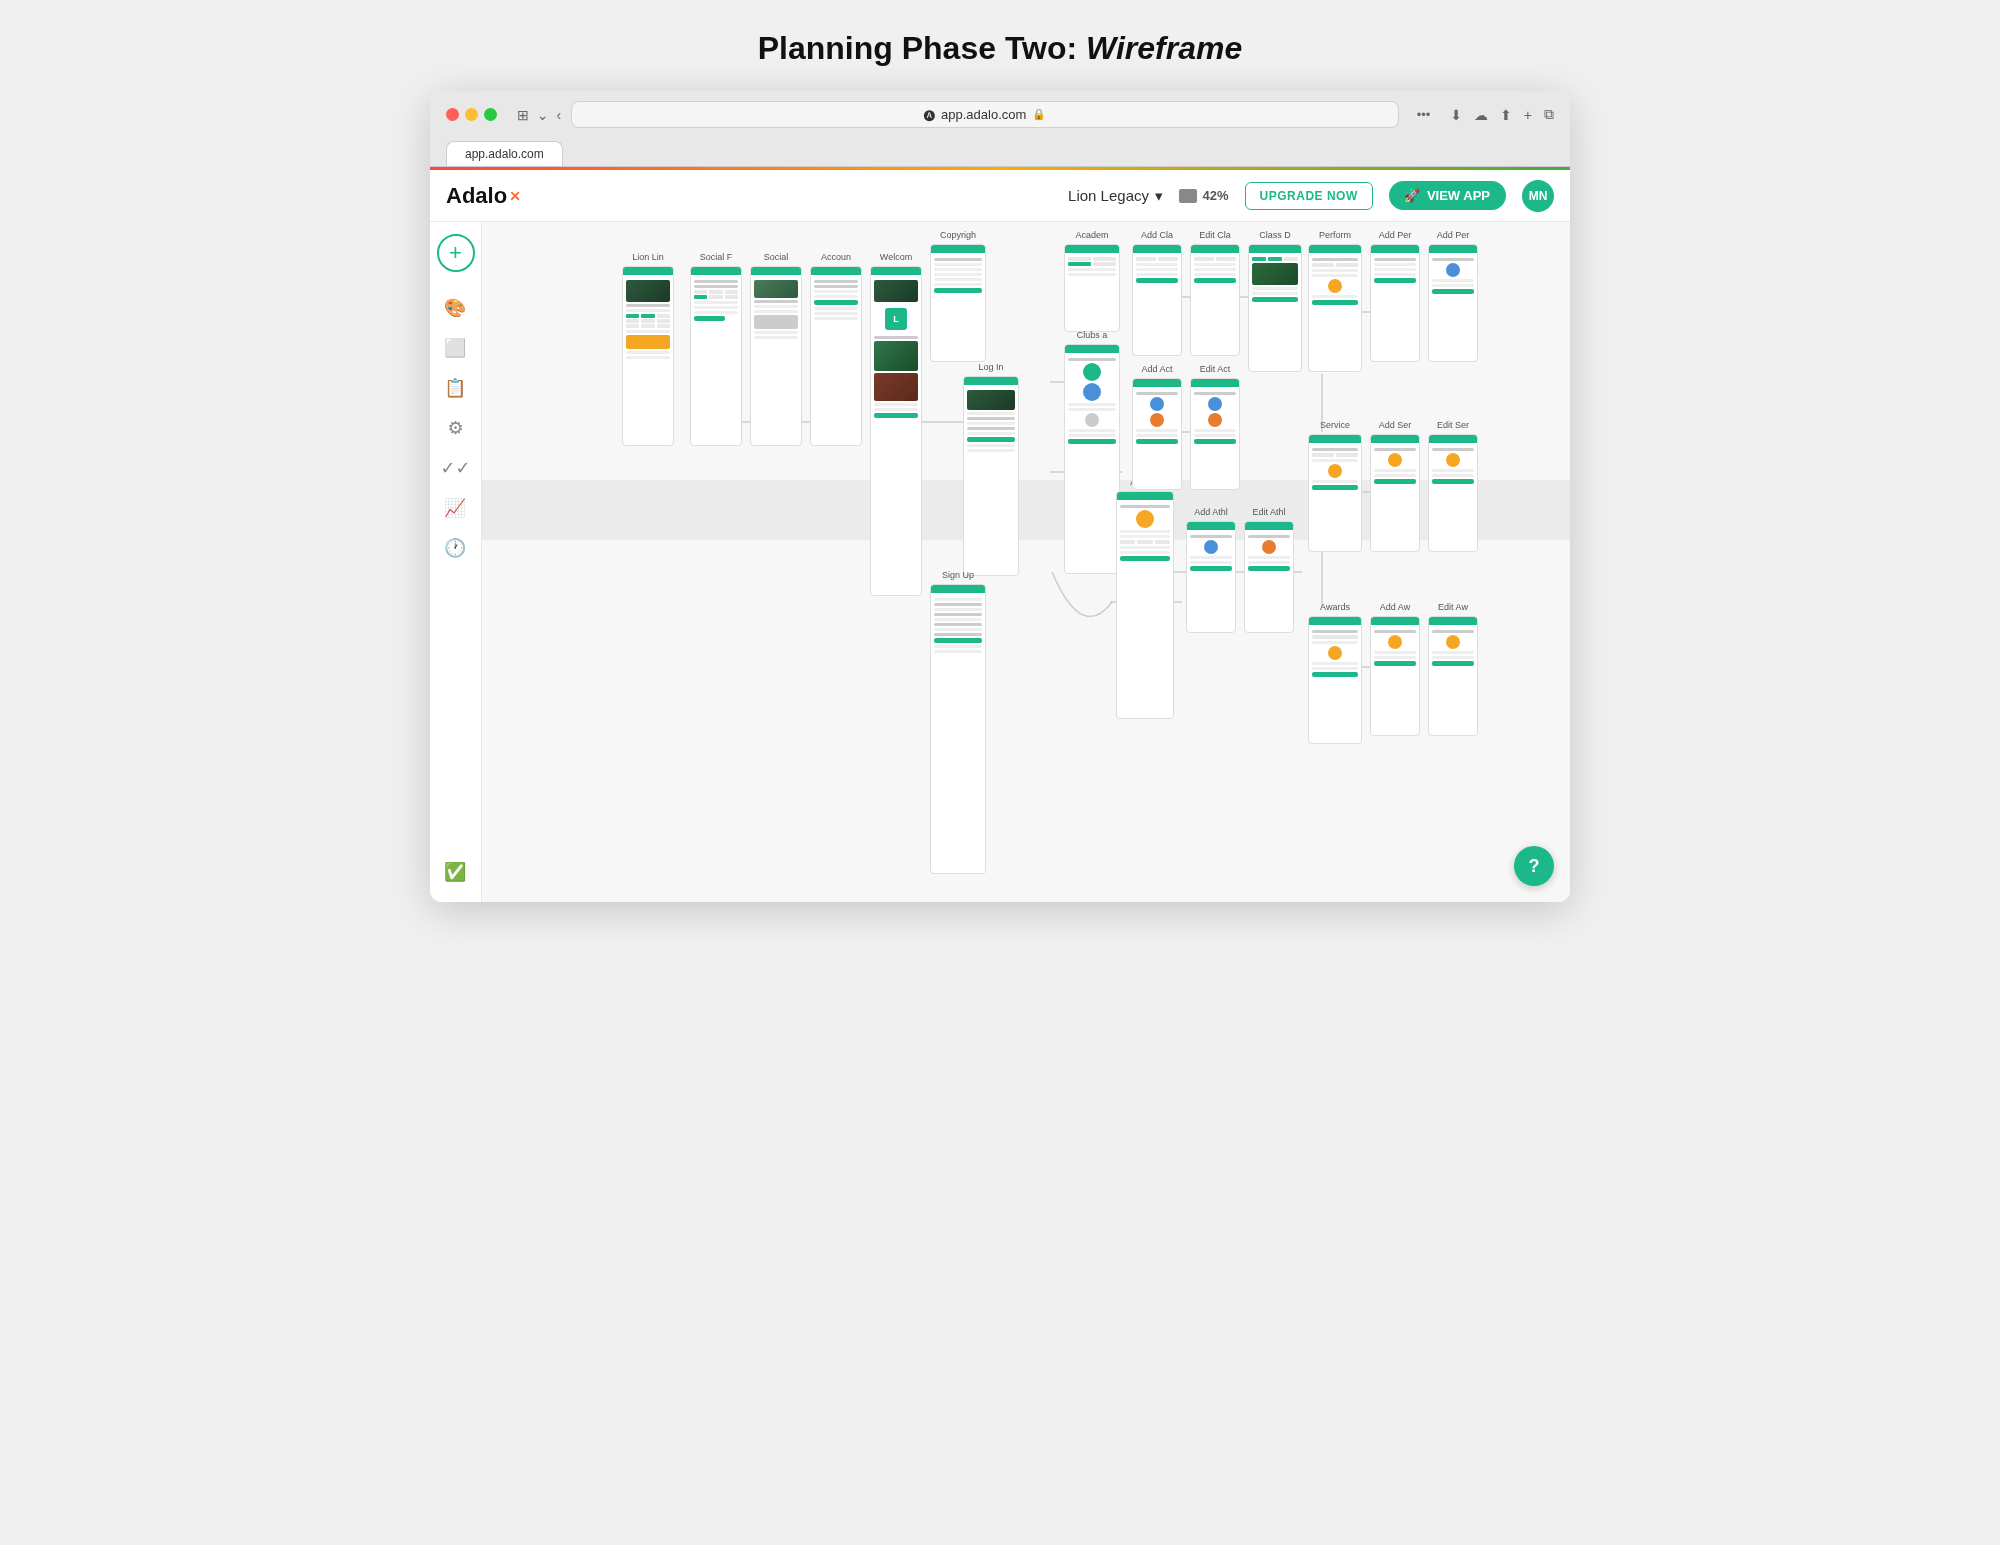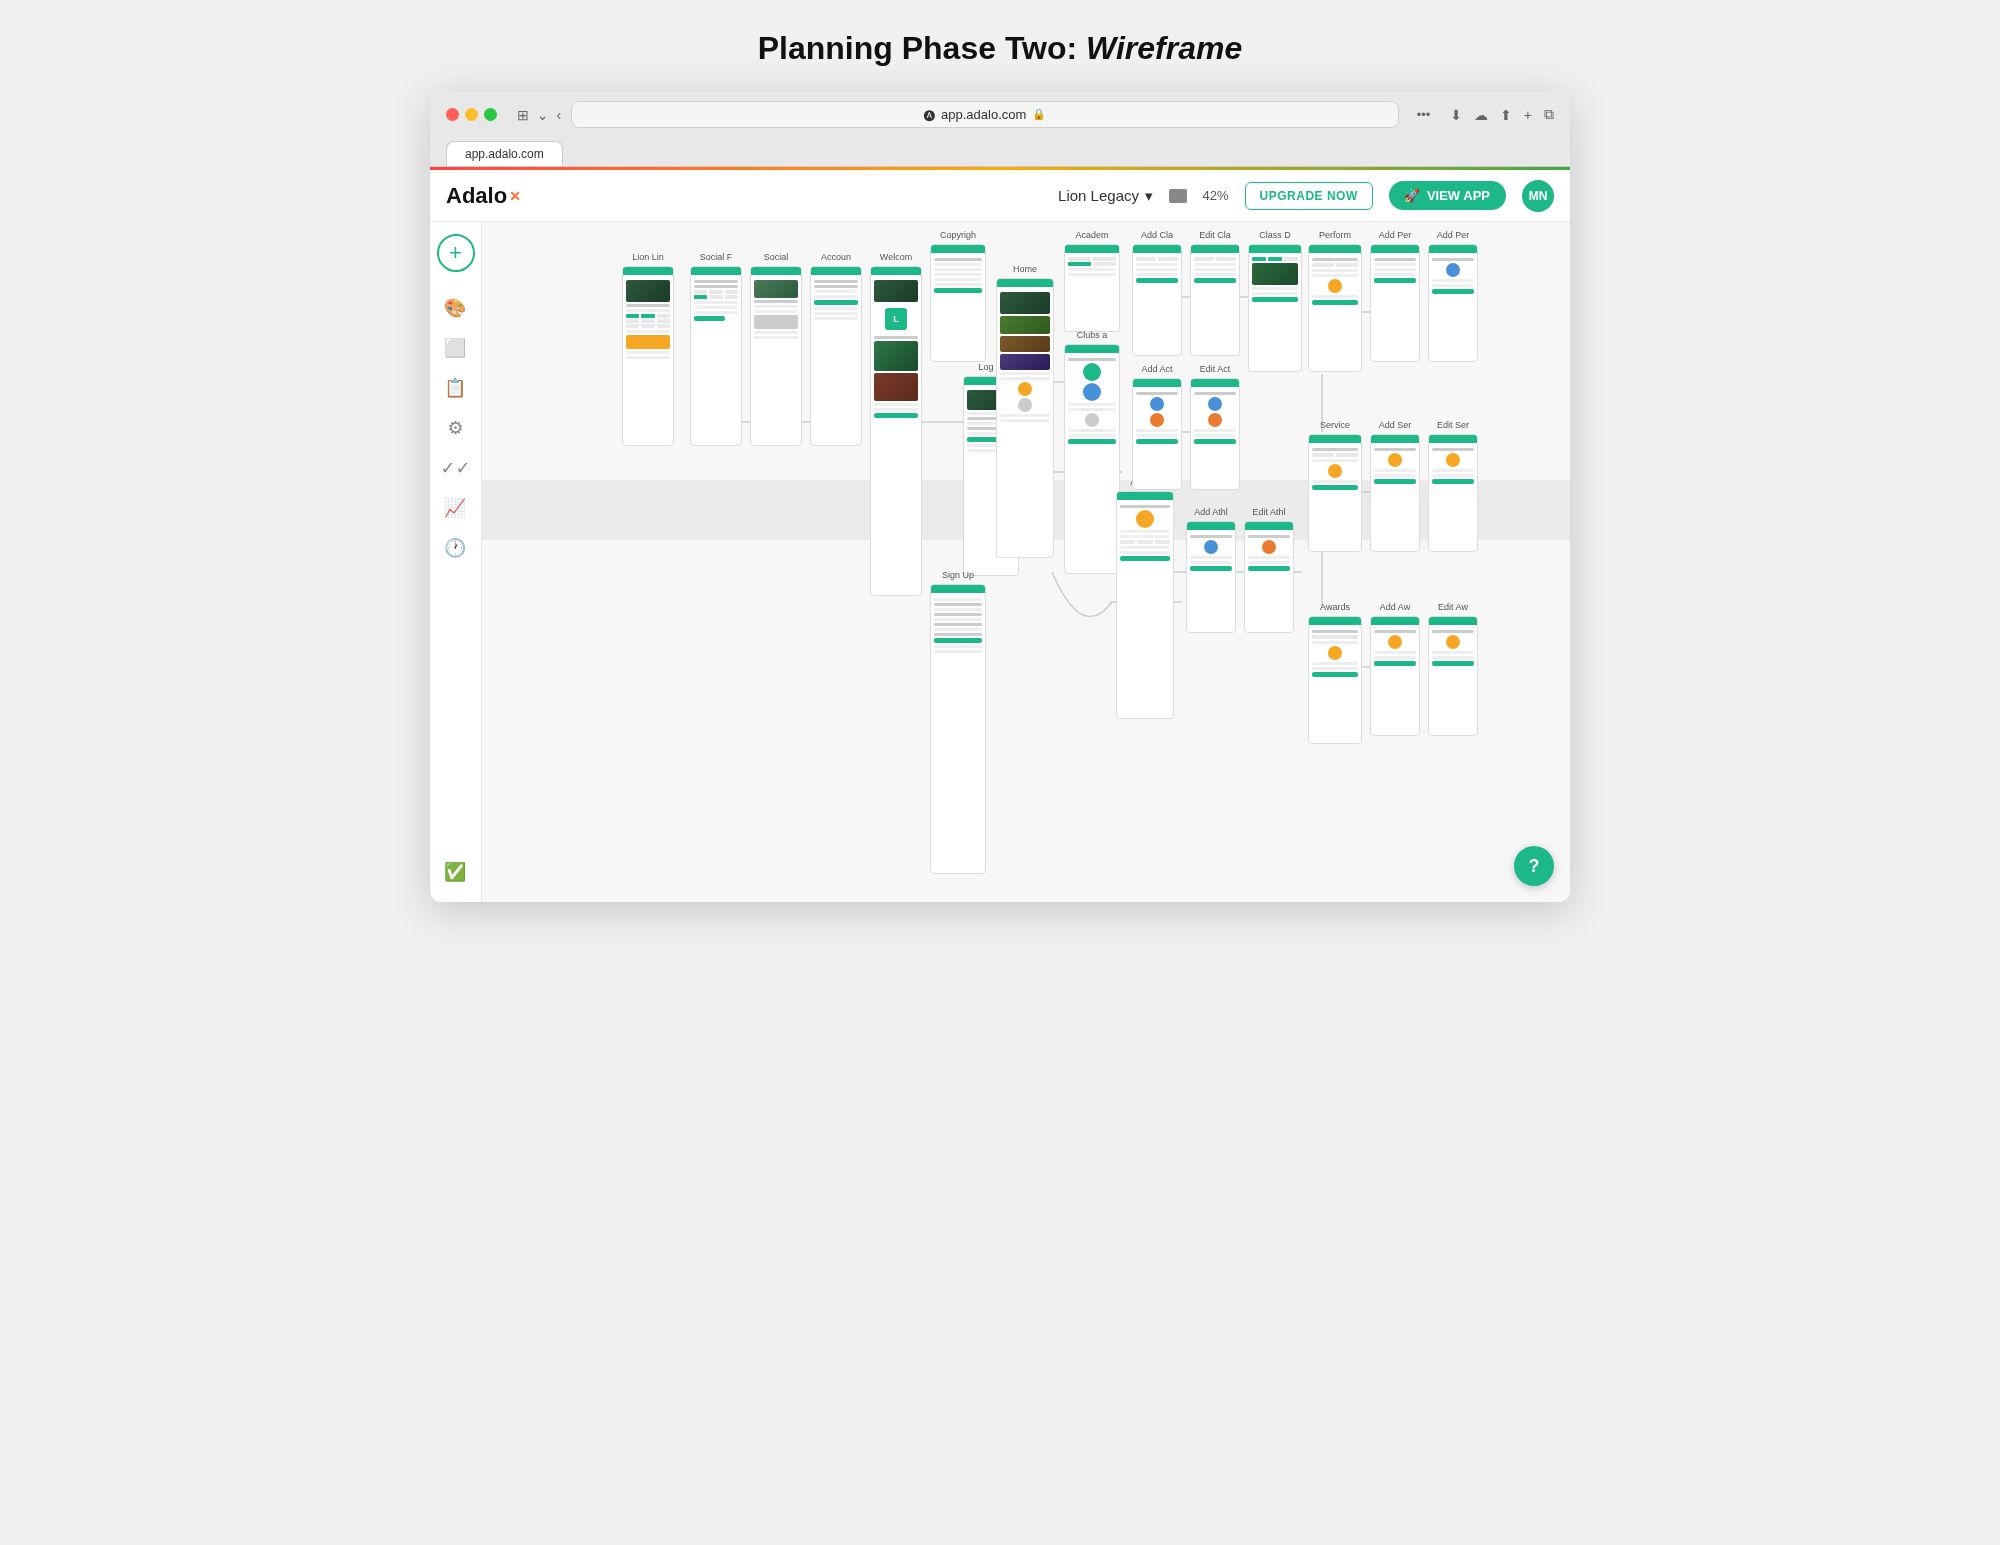--- a/index.html
+++ b/index.html
@@ -140,23 +140,24 @@
       display: flex;
       align-items: center;
       gap: 6px;
       font-size: 15px;
       font-weight: 500;
       color: #333;
     }
     .header-progress {
       display: flex;
       align-items: center;
-      gap: 16px;
+      gap: 6px;
       font-size: 13px;
       color: #555;
+      font-weight: bold;
     }
     .progress-icon {
       width: 18px; height: 14px;
       background: #888;
       border-radius: 2px;
     }
     .upgrade-btn {
       background: transparent;
       border: 1.5px solid #1db88a;
       color: #1db88a;
@@ -609,38 +610,20 @@
                 <div class="wf-line dark"></div>
               <div class="wf-line"></div>
                 <div class="wf-line dark"></div>
               <div class="wf-btn"></div>
               <div class="wf-line"></div>
                 <div class="wf-line"></div>
             </div>
           </div>
         </div>
 
-        <div class="wf-group" style="left:514px;top:42px;">
-          <div class="wf-label">Home</div>
-          <div class="wf-screen" style="width:58px;height:280px;">
-            <div class="wf-screen-header"></div>
-            <div class="wf-screen-body">
-              <div class="wf-img" style="height:22px;background:linear-gradient(135deg,#2d5a3d,#1a3a27);"></div>
-              <div class="wf-img" style="height:18px;background:linear-gradient(135deg,#4a7c30,#2d5a1a);margin-top:2px;"></div>
-              <div class="wf-img" style="height:16px;background:linear-gradient(135deg,#7a5a2a,#5a3a1a);margin-top:2px;"></div>
-              <div class="wf-img" style="height:16px;background:linear-gradient(135deg,#4a3a7a,#2a1a5a);margin-top:2px;"></div>
-              <div class="wf-line"></div>
-                <div class="wf-line"></div>
-              <div class="wf-circle"></div>
-              <div class="wf-circle" style="background:#ccc;"></div>
-              <div class="wf-line"></div>
-                <div class="wf-line"></div>
-            </div>
-          </div>
-        </div>
 
         <div class="wf-group" style="left:582px;top:8px;">
           <div class="wf-label">Academ</div>
           <div class="wf-screen" style="width:56px;height:88px;">
             <div class="wf-screen-header"></div>
             <div class="wf-screen-body">
               <div class="wf-table-row">
                   <div class="wf-table-cell dark"></div>
                   <div class="wf-table-cell dark"></div>
                 </div>

